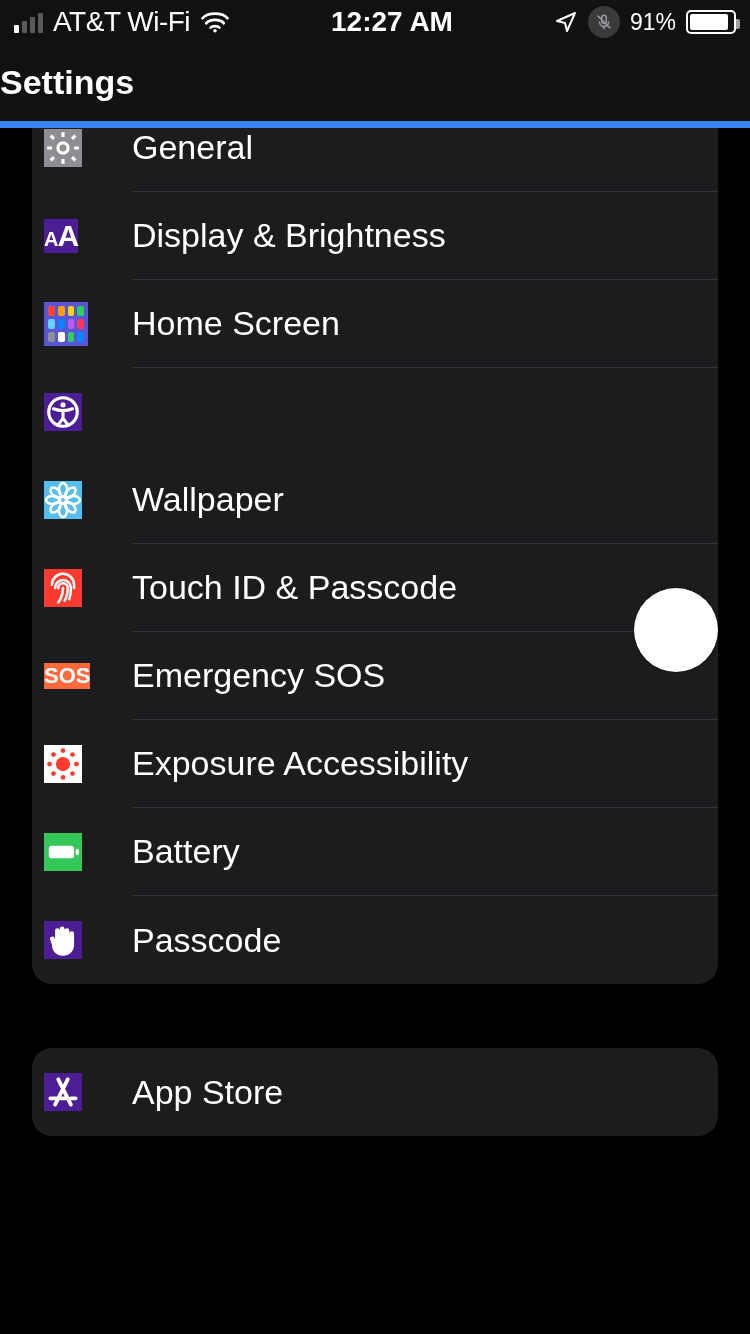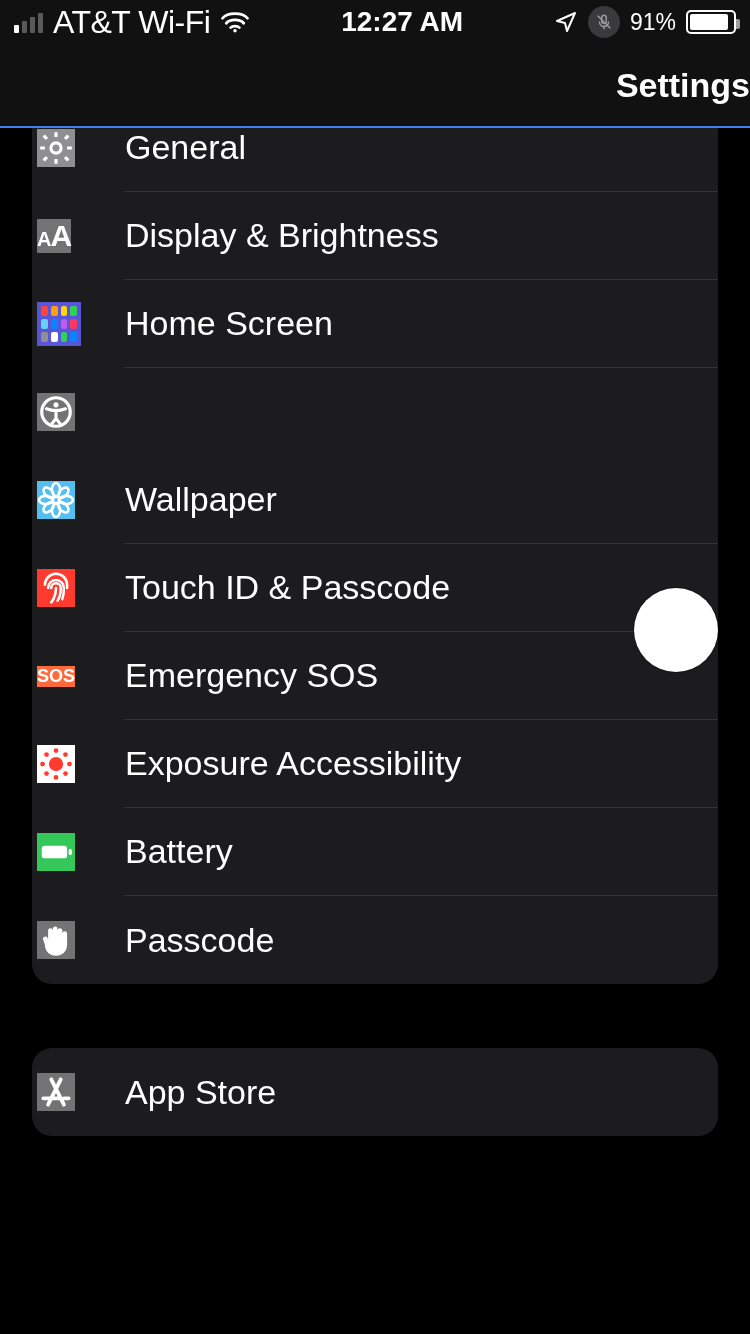--- a/index.html
+++ b/index.html
@@ -23,21 +23,21 @@
     font-weight: 500;
   }
   .status-left, .status-right { display: flex; align-items: center; gap: 10px; }
   .signal-bars { display: flex; align-items: flex-end; gap: 3px; height: 22px; }
   .signal-bars span { width: 5px; background: #5a5a5a; border-radius: 1px; }
   .signal-bars span.on { background: #fff; }
   .signal-bars span:nth-child(1){height:8px;}
   .signal-bars span:nth-child(2){height:12px;}
   .signal-bars span:nth-child(3){height:16px;}
   .signal-bars span:nth-child(4){height:20px;}
-  .carrier { font-size: 32px; letter-spacing: -0.5px; }
+  .carrier { font-size: 28px; letter-spacing: -0.5px; }
   .wifi-icon svg { width: 30px; height: 24px; display:block; }
   .time { font-size: 28px; font-weight: 600; }
   .loc-icon svg { width: 24px; height: 24px; display:block; }
   .mic-mute {
     width: 32px; height: 32px; border-radius: 50%;
     background: #3a3a3c; display: flex; align-items: center; justify-content: center;
   }
   .mic-mute svg { width: 18px; height: 18px; display:block; }
   .batt-pct { font-size: 23px; }
   .battery {
@@ -47,40 +47,40 @@
   .battery::after {
     content:""; position:absolute; right:-6px; top:7px; width:4px; height:10px;
     background:#fff; border-radius:0 2px 2px 0; opacity:.6;
   }
   .battery .fill { height:100%; width:91%; background:#fff; border-radius:2px; }
 
   
   .nav-header {
     height: 84px;
     background: #111;
-    display:flex; align-items:center; justify-content:flex-end;
-    border-bottom: 2px solid #3b82f6;
+    display:flex; align-items:center; justify-content:flex-start;
+    border-bottom: 7px solid #3b82f6;
   }
   .nav-header .title { font-size: 34px; font-weight: 700; }
 
   
   .content {
     height: calc(1334px - 44px - 84px);
     overflow: hidden;
     background: #000;
     padding: 0 32px;
   }
   .group {
     background: #1c1c1e;
     border-radius: 20px;
     overflow: hidden;
   }
   .group.first { margin-top: 0; border-top-left-radius: 0; border-top-right-radius: 0; }
   .group + .group { margin-top: 64px; }
-  .group { padding-left: 5px; }
+  .group { padding-left: 12px; }
 
   
   .trow {
     display:flex; align-items:center; min-height: 88px;
   }
   .trow .iconwrap {
     width: 88px; flex:none; display:flex; align-items:center; justify-content:flex-start;
     padding-left: 0;
   }
   .trow .body {
@@ -88,21 +88,21 @@
     border-bottom:1px solid #333338;
     padding-right: 24px;
   }
   .group .trow:last-child .body { border-bottom: none; }
   .trow .body .label { flex:1; font-size:34px; }
   .trow .body .chev { color:#5a5a5e; }
   .group.first .trow:first-child { margin-top: -24px; }
 
   
   .bg-gray   { background:#8e8e93; }
-  .bg-blue   { background:#737373; }
+  .bg-blue   { background:#4c1d95; }
   .bg-indigo { background:#5856d6; }
   .bg-cyan   { background:#55bef0; }
   .bg-red    { background:#ff3b30; }
   .bg-orange { background:#ff6a3d; }
   .bg-green  { background:#34c759; }
   .bg-white  { background:#ffffff; }
 
   .icon-box svg { width: 38px; height: 38px; display:block; }
   .icon-text { color:#fff; font-size:26px; font-weight:700; letter-spacing:-1px; }
 
@@ -295,21 +295,21 @@
       <div class="body">
           <span class="label">Touch ID &amp; Passcode</span>
         <span class="chev"><svg viewBox="0 0 12 20" fill="none" stroke="currentColor" stroke-width="3" stroke-linecap="round" stroke-linejoin="round">
               <path d="M2 2l8 8-8 8"></path>
             </svg></span>
       </div>
     </div>
 
     <div class="trow">
       <div class="iconwrap">
-          <div class="icon-box bg-orange"><span class="icon-text" style="font-size:18px;letter-spacing:0;">SOS</span></div>
+          <div class="icon-box bg-orange"><span class="icon-text" style="font-size:22px;letter-spacing:0;">SOS</span></div>
         </div>
       <div class="body">
           <span class="label">Emergency SOS</span>
         <span class="chev"><svg viewBox="0 0 12 20" fill="none" stroke="currentColor" stroke-width="3" stroke-linecap="round" stroke-linejoin="round">
               <path d="M2 2l8 8-8 8"></path>
             </svg></span>
       </div>
     </div>
 
     <div class="trow">

